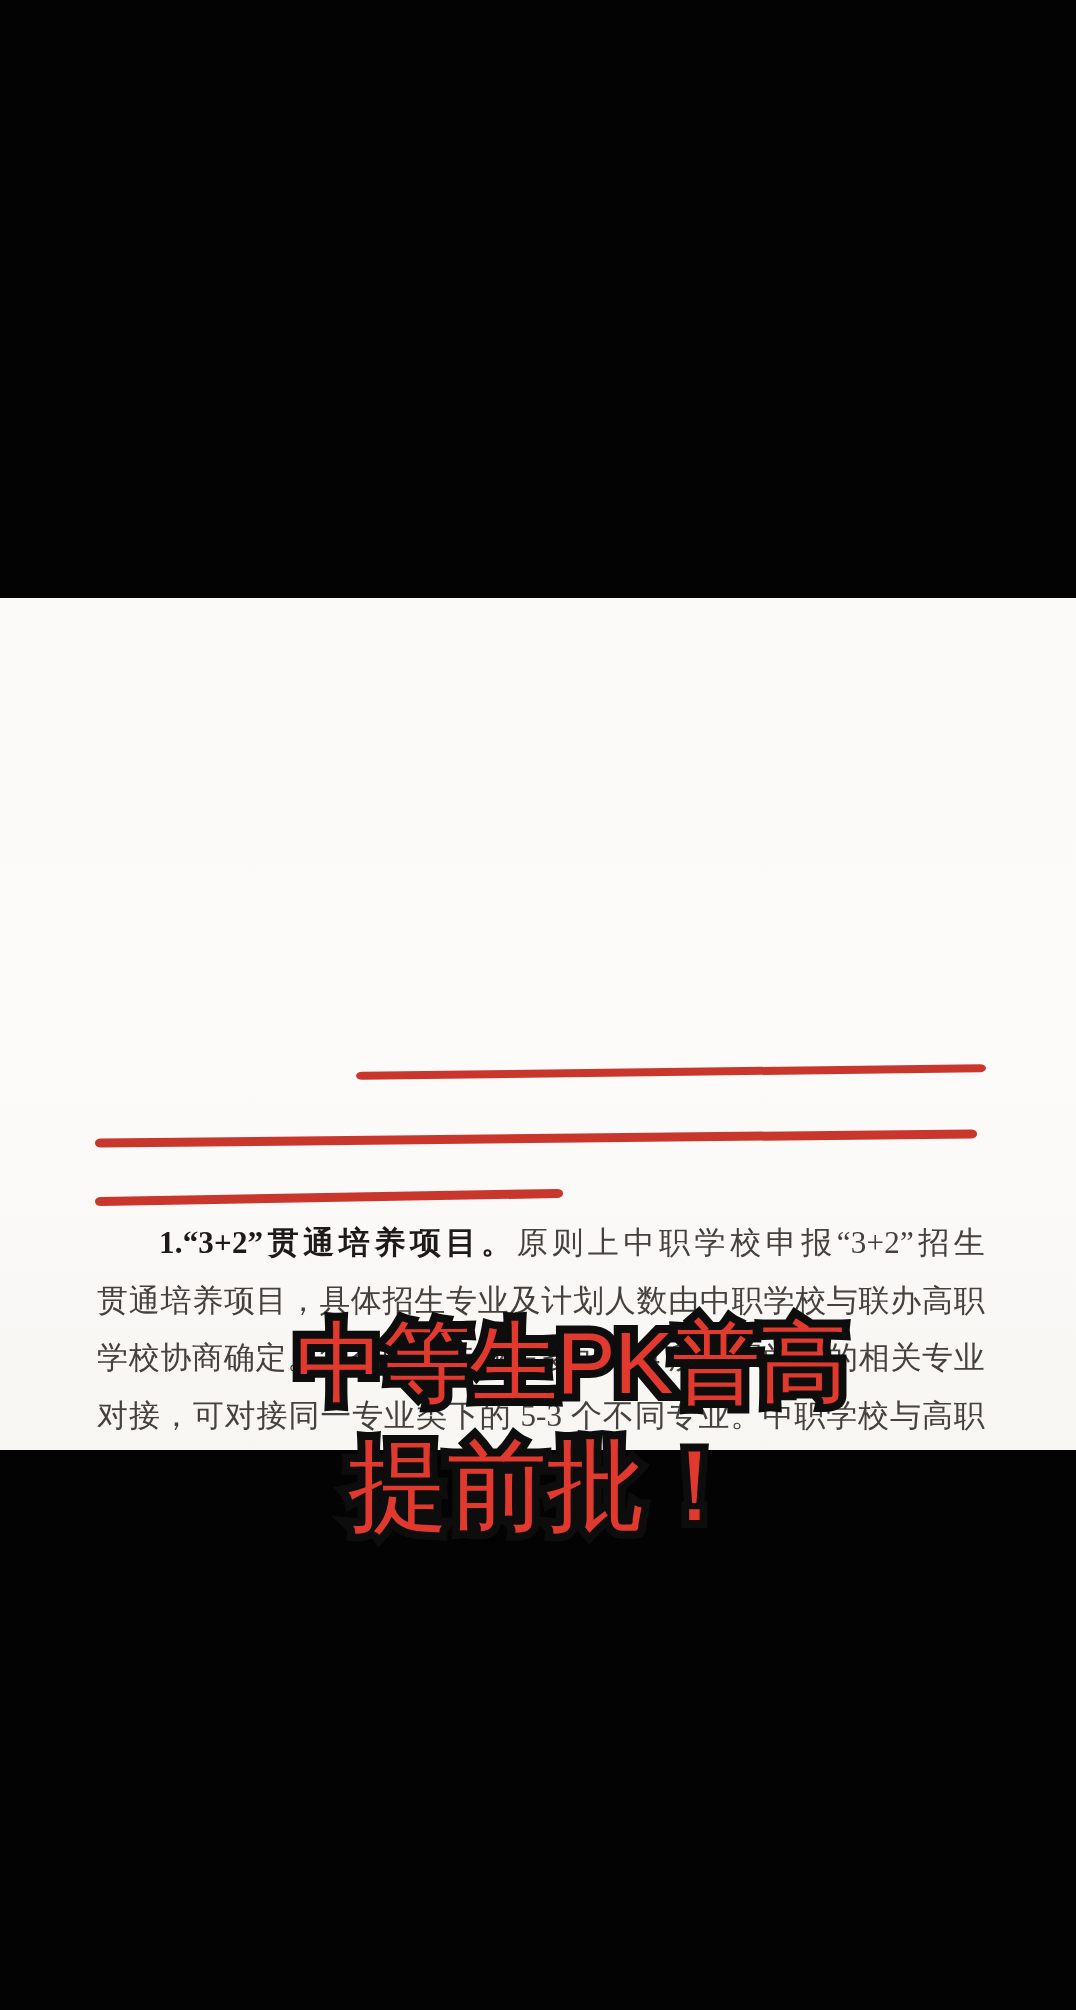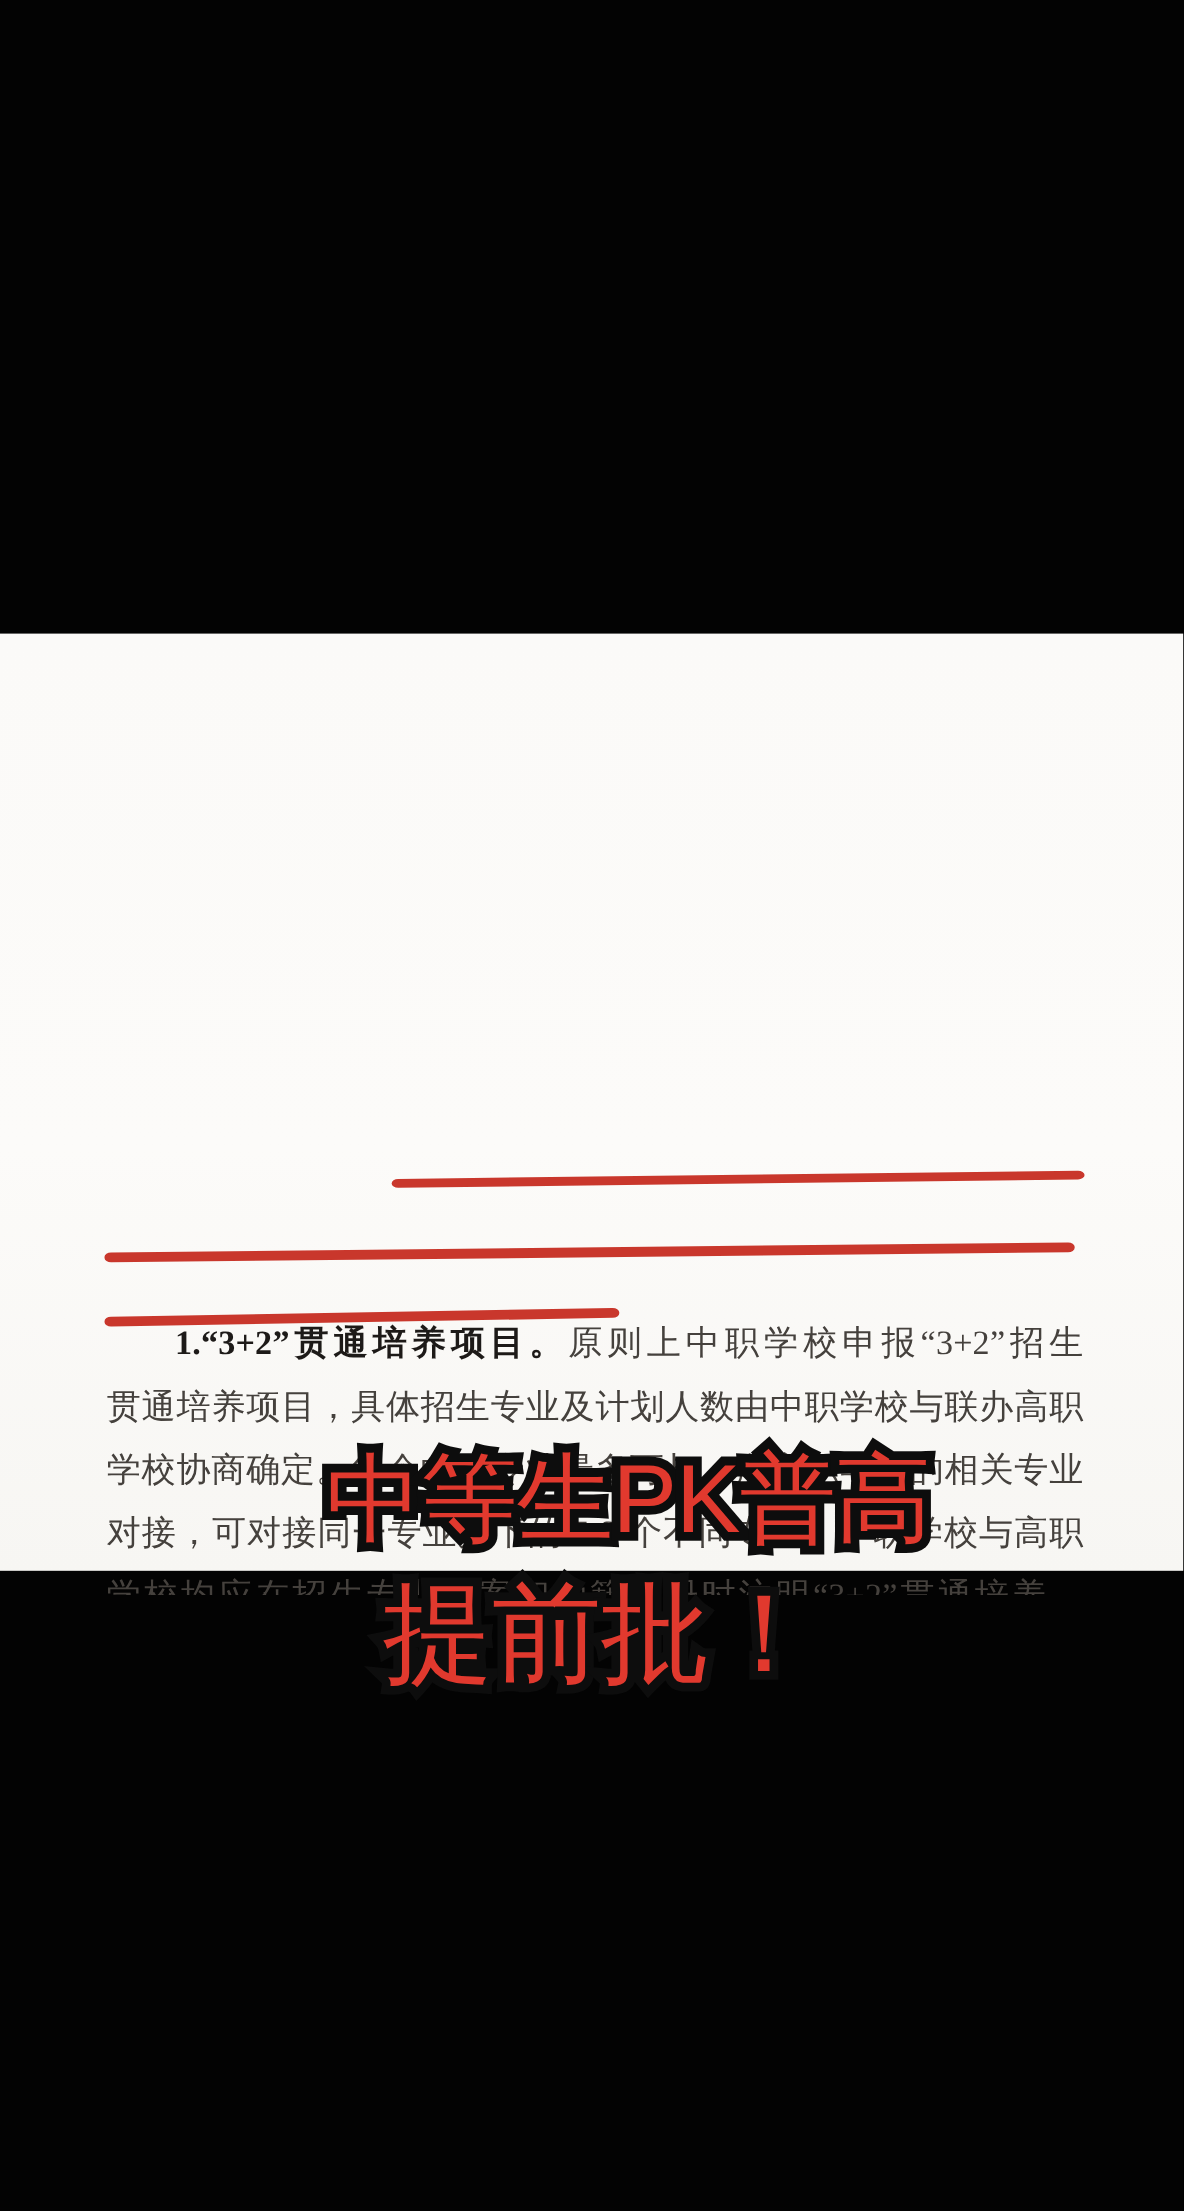--- a/index.html
+++ b/index.html
@@ -7,21 +7,21 @@
     position:relative;
     width:1076px;height:2010px;
     background:#030303;
     overflow:hidden;
     font-family:"Liberation Serif", serif;
   }
   .letterbox{position:absolute;left:0;width:1076px;background:#030303;}
   #letterbox-top{top:0;height:598px;}
   #letterbox-bottom{top:1450px;height:560px;}
   #doc-panel{
-    position:absolute;left:0;top:576px;width:1076px;height:852px;
+    position:absolute;left:0;top:598px;width:1076px;height:852px;
     background:linear-gradient(180deg,#fbfaf8 0%,#fcfbf9 55%,#f7f6f3 100%);
   }
   #doc-lines{
     position:absolute;left:97px;top:616px;width:888px;
     font-size:31px;line-height:57.5px;color:#45413d;
     text-align:justify;
   }
   .doc-line{
     height:57.5px;width:888px;box-sizing:border-box;
     text-align:justify;text-align-last:justify;

